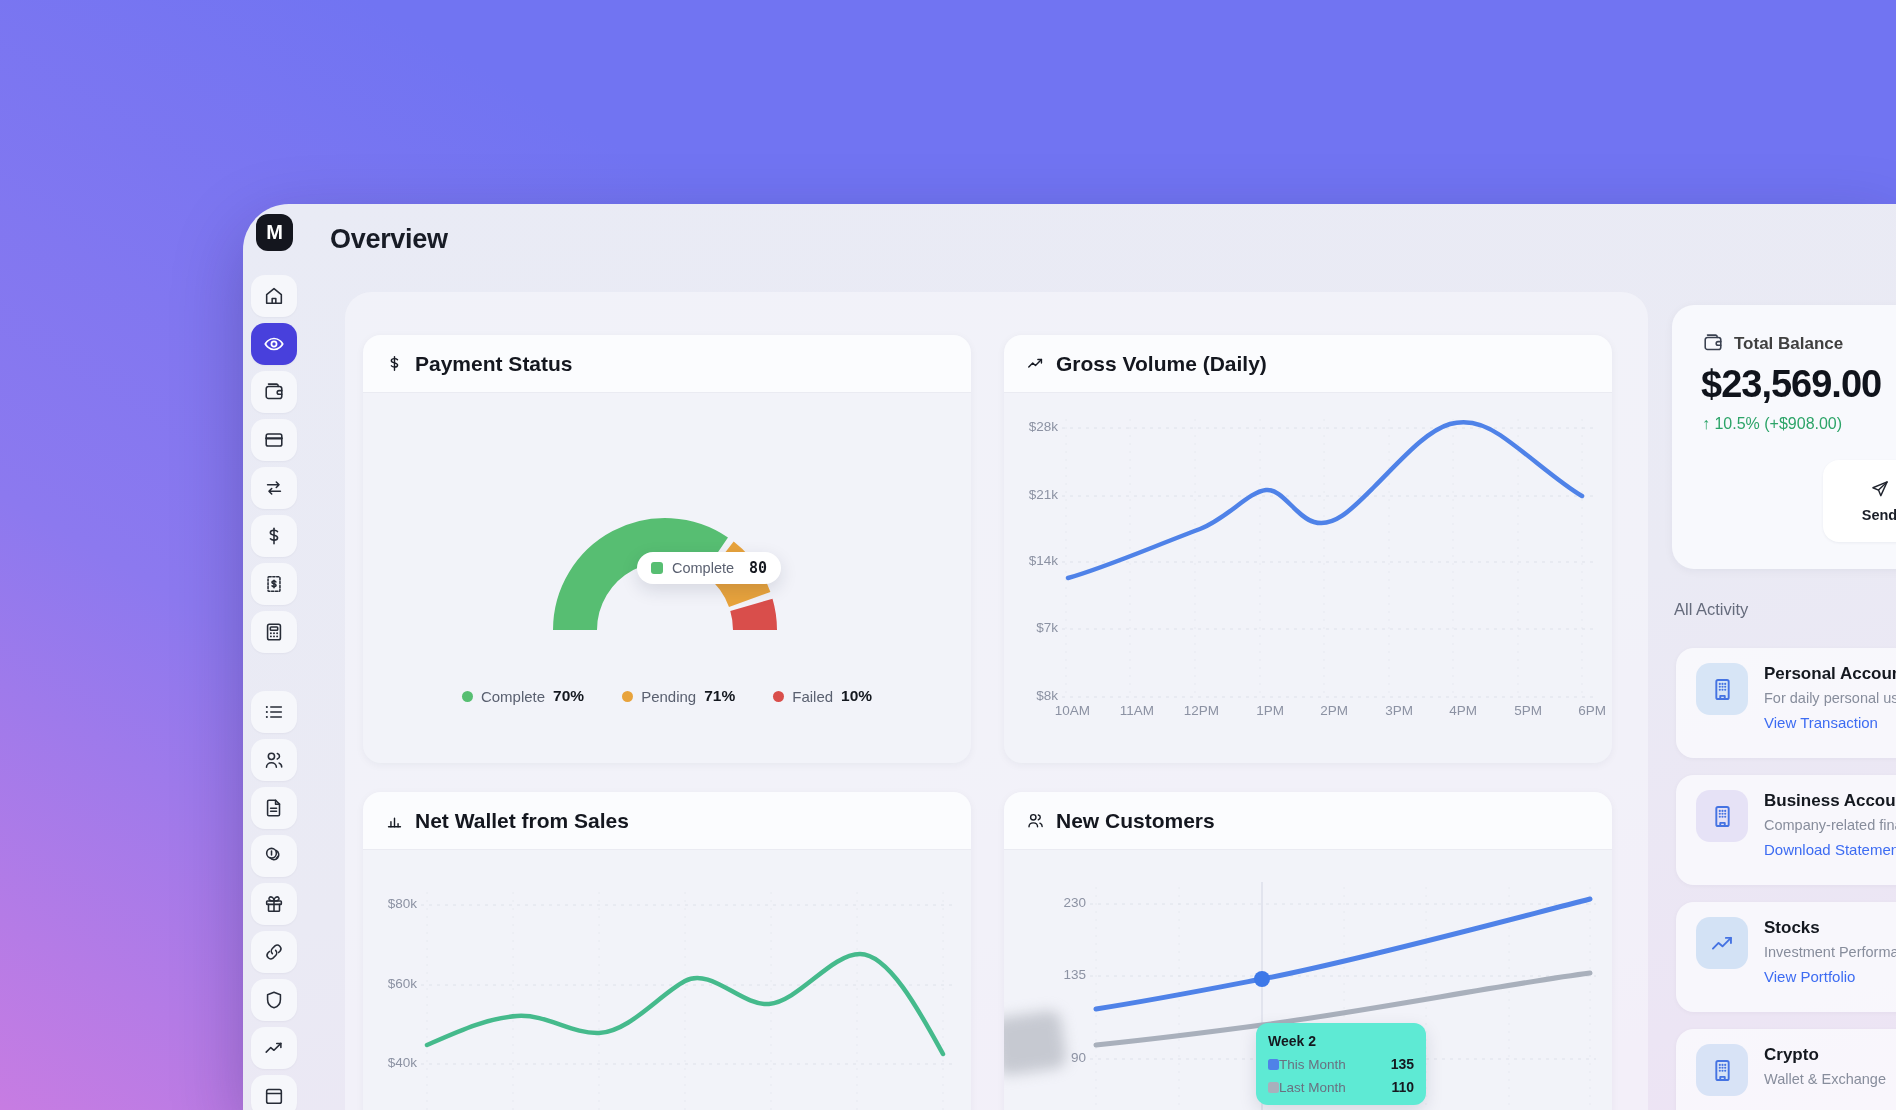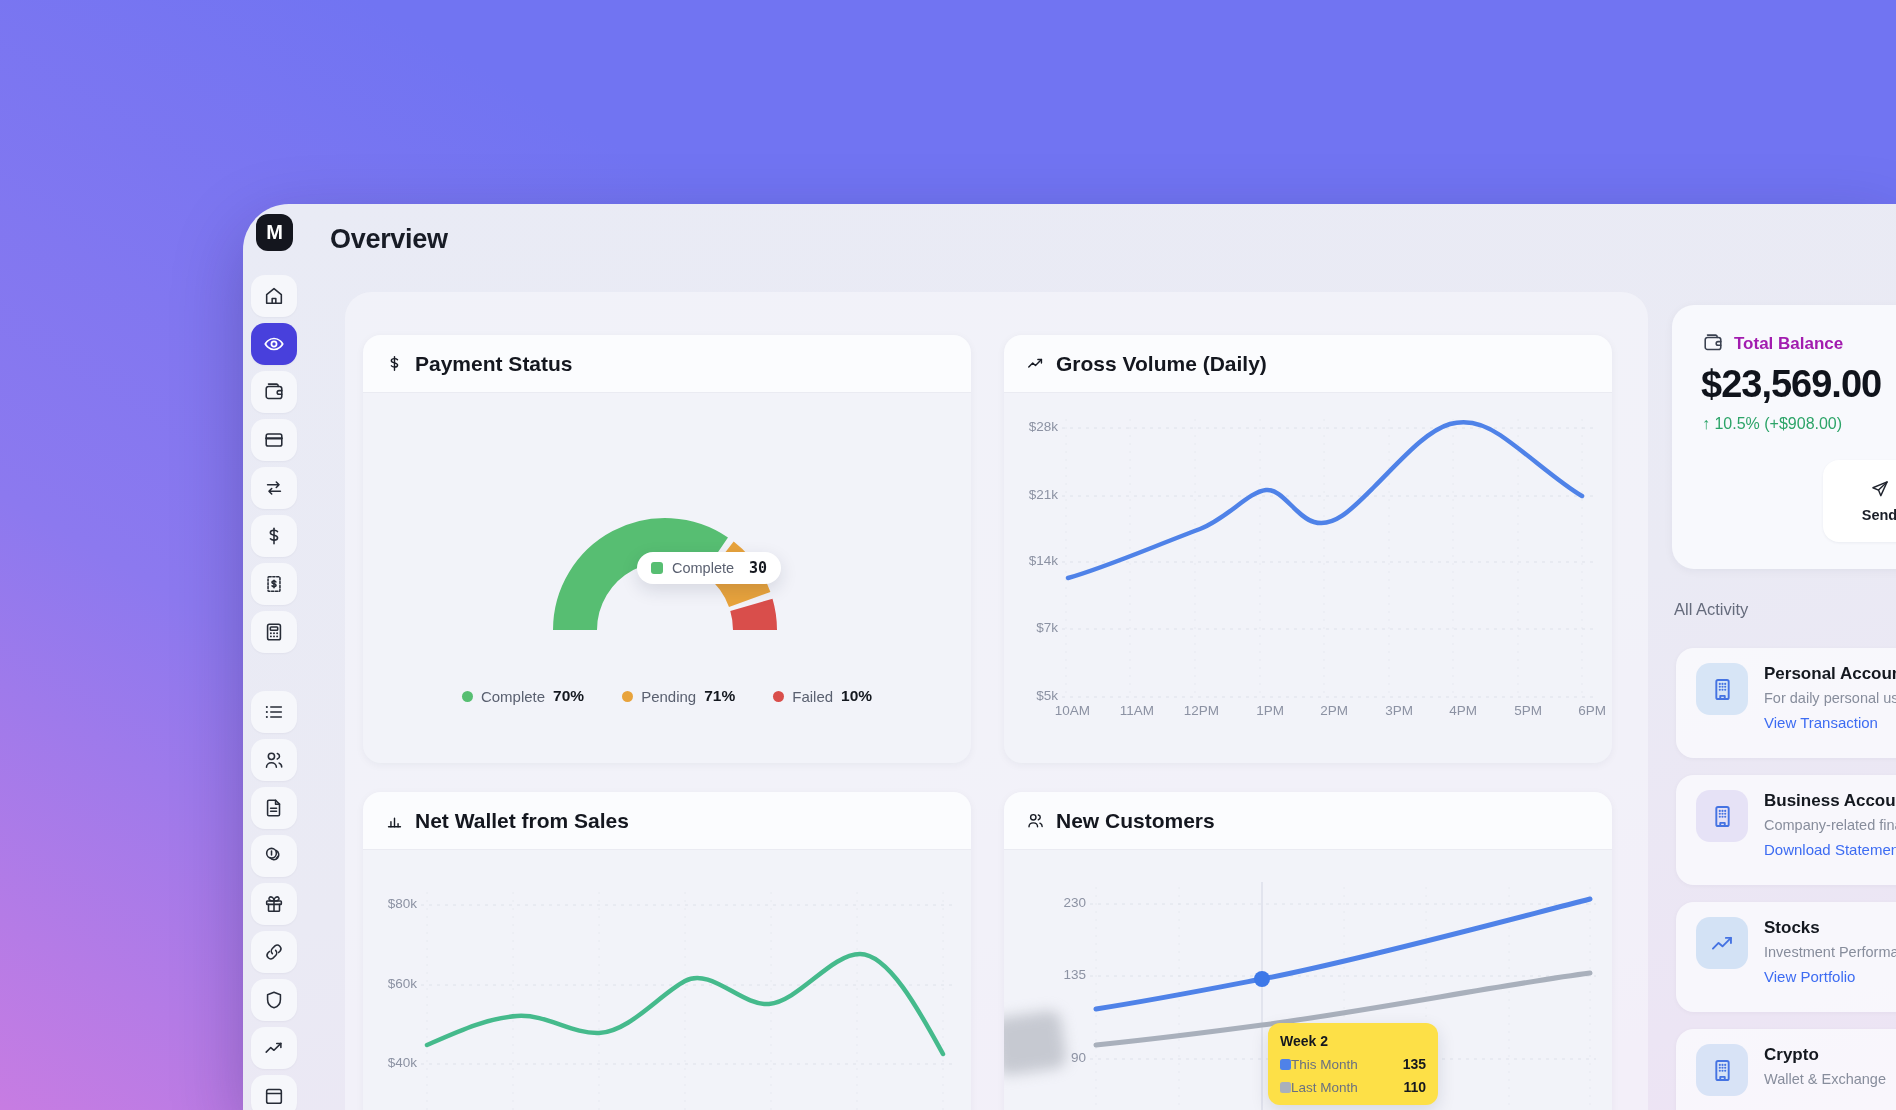--- a/index.html
+++ b/index.html
@@ -39,35 +39,35 @@
   .lg-item{display:flex;align-items:center;gap:8px;}
   .lg-dot{width:11px;height:11px;border-radius:50%;}
   .lg-label{font-size:15px;color:#5A6070;}
   .lg-val{font-size:15.5px;font-weight:700;color:#14181F;}
   
   .tip{background:#FFFFFF;border-radius:16px;box-shadow:0 6px 18px rgba(25,30,60,.13);
     display:flex;align-items:center;gap:9px;padding:0 14px;height:32px;}
   .tip-sq{width:12px;height:12px;border-radius:3px;}
   .tip-label{font-size:14.5px;color:#5A6070;}
   .tip-val{font-size:15px;font-weight:700;color:#15181F;font-family:"DejaVu Sans Mono",monospace;margin-left:6px;}
-  #nc-tip{left:264px;top:231px;width:146px;border-radius:12px;background:#fde047;
+  #nc-tip{left:252px;top:231px;width:146px;border-radius:12px;background:#5eead4;
     box-shadow:0 6px 18px rgba(25,30,60,.13);padding:10px 12px;}
   #nc-tip .t{font-size:14px;font-weight:700;color:#15181F;}
   .nc-row{display:flex;align-items:center;margin-top:7px;}
   .nc-sq{width:11px;height:11px;border-radius:2.5px;}
   .nc-label{font-size:13.5px;color:#6A7080;}
   .nc-val{font-size:14px;font-weight:700;color:#15181F;margin-left:auto;}
   #smudge{left:-10px;top:222px;width:70px;height:58px;background:#9BA0AA;border-radius:12px;
     filter:blur(7px);opacity:.5;transform:rotate(-8deg);}
   
   #balance-card{left:1429px;top:101px;width:272px;height:264px;border-radius:22px;background:#F8F9FD;
     box-shadow:0 2px 10px rgba(25,30,60,.05);}
   .rp-icon svg{width:22px;height:22px;stroke:#3A4150;fill:none;stroke-width:1.7;
     stroke-linecap:round;stroke-linejoin:round;}
-  #balance-label{left:62px;top:29px;font-size:17px;font-weight:600;color:#a21caf;}
+  #balance-label{left:62px;top:29px;font-size:17px;font-weight:600;color:#404040;}
   #balance-amount{left:29px;top:58px;font-size:38px;font-weight:700;color:#10141C;
     letter-spacing:-1px;white-space:nowrap;}
   #balance-change{left:30px;top:110px;font-size:16px;font-weight:500;color:#2CA468;white-space:nowrap;}
   .bal-btn{top:155px;width:113px;height:82px;border-radius:16px;background:#FFFFFF;
     box-shadow:0 1px 3px rgba(25,30,60,.06);display:flex;flex-direction:column;
     align-items:center;justify-content:center;gap:8px;}
   .bal-btn svg{width:20px;height:20px;stroke:#20242E;fill:none;stroke-width:1.7;
     stroke-linecap:round;stroke-linejoin:round;}
   .bal-btn span{font-size:14.5px;font-weight:600;color:#1A1E28;}
   #activity-heading{left:1431px;top:396px;font-size:16.5px;font-weight:500;color:#656B7C;}
@@ -215,21 +215,21 @@
       <span class="card-title">Payment Status</span>
     </div>
     <svg class="abs" style="left:182px;top:175px;" width="240" height="124" viewBox="0 0 240 124">
       <path d="M 30 120 A 90 90 0 0 1 170.6 45.6" stroke="#57BE72" stroke-width="44" fill="none"></path>
       <path d="M 175.2 48.9 A 90 90 0 0 1 204.7 89.5" stroke="#E8A33C" stroke-width="44" fill="none"></path>
       <path d="M 206.4 94.9 A 90 90 0 0 1 210 120" stroke="#D94E4B" stroke-width="44" fill="none"></path>
     </svg>
     <div class="abs tip" style="left:274px;top:217px;">
       <span class="tip-sq" style="background:#57BE72;"></span>
       <span class="tip-label">Complete</span>
-      <span class="tip-val">30</span>
+      <span class="tip-val">80</span>
     </div>
     <div class="abs" id="gauge-legend">
       <div class="lg-item">
         <span class="lg-dot" style="background:#57BE72;"></span>
         <span class="lg-label">Complete</span>
         <span class="lg-val">70%</span>
       </div>
       <div class="lg-item">
         <span class="lg-dot" style="background:#E8A33C;"></span>
         <span class="lg-label">Pending</span>
@@ -269,21 +269,21 @@
         <line x1="449" y1="84" x2="449" y2="362"></line>
           <line x1="514" y1="84" x2="514" y2="362"></line>
         <line x1="578" y1="84" x2="578" y2="362"></line>
       </g>
       <path d="M 64 243 C 100 233 148 212 196 194 C 224 183 244 157 262 155 C 278 153 292 182 310 187 C 330 193 348 174 370 152 C 398 124 422 96 446 89 C 464 84 480 89 496 100 C 524 119 554 147 578 161" stroke="#4F82E8" stroke-width="4.5" fill="none" stroke-linecap="round"></path>
     </svg>
     <span class="abs ytick" style="left:12px;top:84px;">$28k</span>
     <span class="abs ytick" style="left:12px;top:152px;">$21k</span>
     <span class="abs ytick" style="left:12px;top:218px;">$14k</span>
     <span class="abs ytick" style="left:12px;top:285px;">$7k</span>
-    <span class="abs ytick" style="left:12px;top:353px;">$5k</span>
+    <span class="abs ytick" style="left:12px;top:353px;">$8k</span>
     <span class="abs xtick" style="left:38px;top:368px;">10AM</span>
     <span class="abs xtick" style="left:102px;top:368px;">11AM</span>
     <span class="abs xtick" style="left:167px;top:368px;">12PM</span>
     <span class="abs xtick" style="left:232px;top:368px;">1PM</span>
     <span class="abs xtick" style="left:296px;top:368px;">2PM</span>
     <span class="abs xtick" style="left:361px;top:368px;">3PM</span>
     <span class="abs xtick" style="left:425px;top:368px;">4PM</span>
     <span class="abs xtick" style="left:490px;top:368px;">5PM</span>
     <span class="abs xtick" style="left:554px;top:368px;">6PM</span>
   </div>

